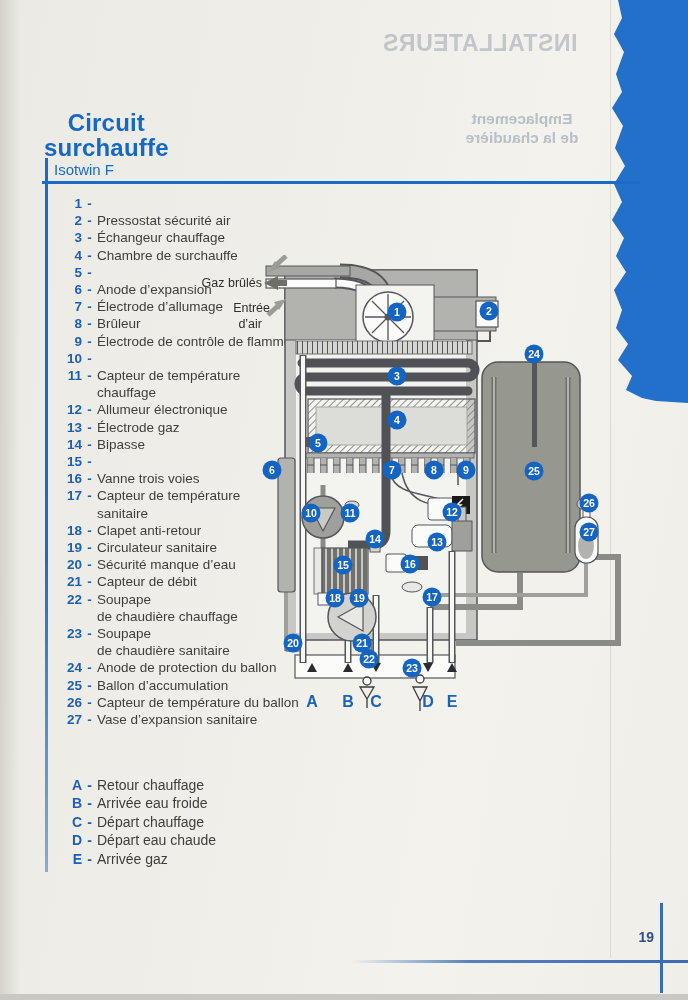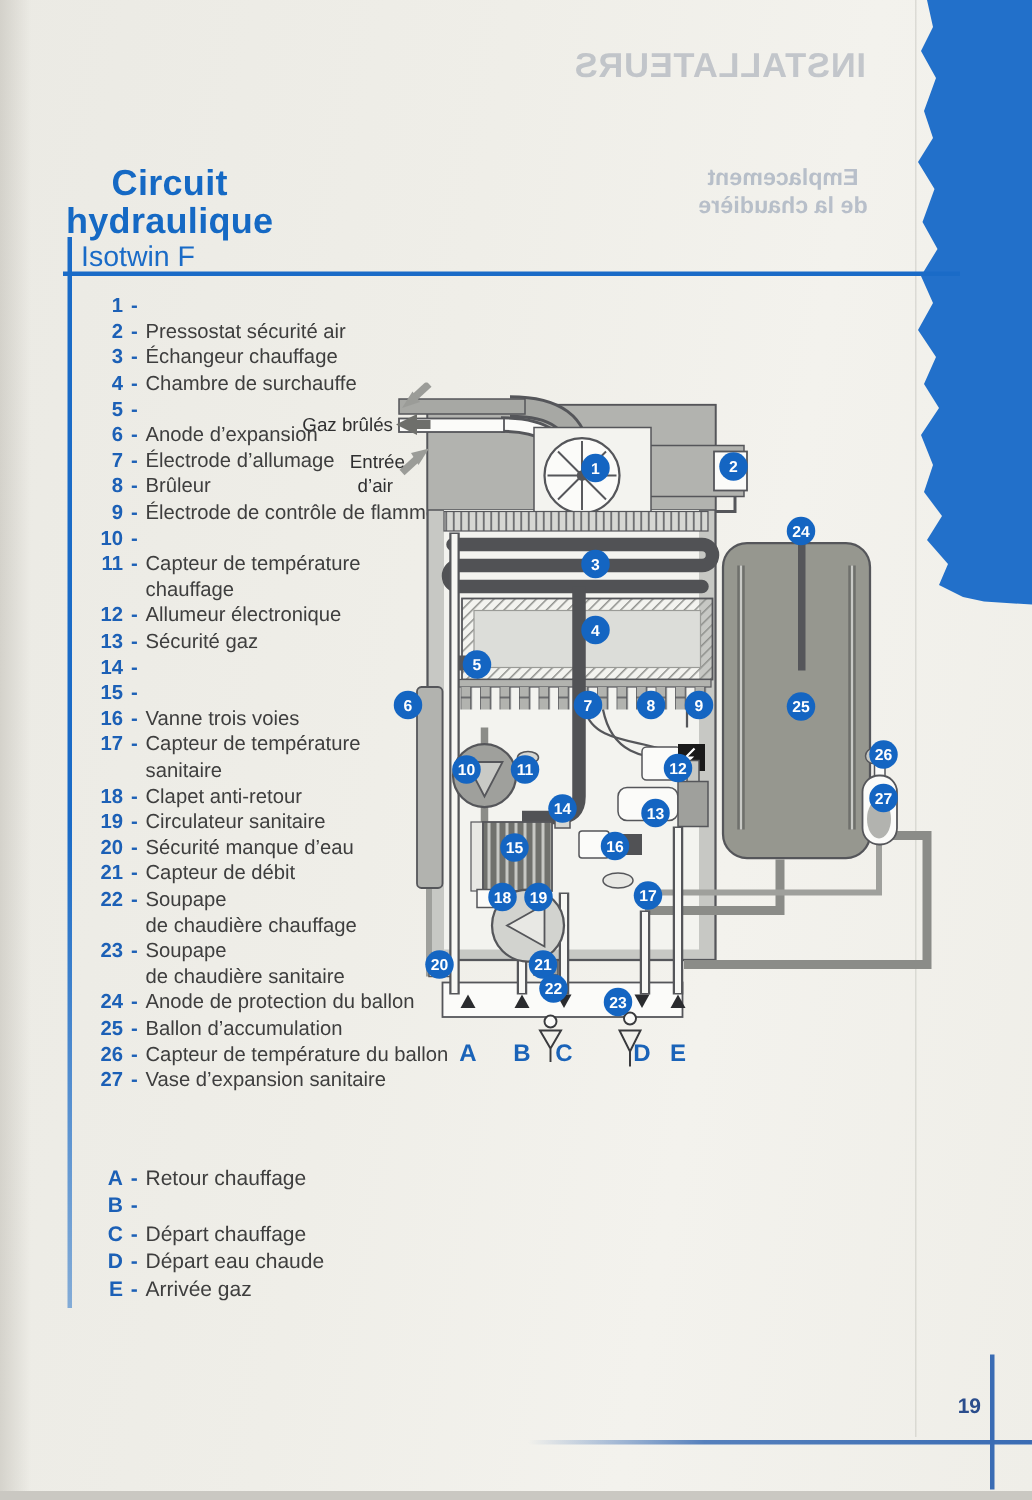--- a/index.html
+++ b/index.html
@@ -18,21 +18,21 @@
   .bleed-heading{left:446px;top:109px;width:152px;text-align:center;font-size:15.5px;line-height:19px;
     font-weight:bold;color:rgba(120,135,162,.48);white-space:normal !important;}
 
   
   .torn-band{position:absolute;left:608px;top:0;}
 
   
   .title{position:absolute;left:44px;top:110px;margin:0;font-size:24px;line-height:25px;
     font-weight:bold;color:#1569c4;letter-spacing:.2px;text-align:center;}
   .title span{display:block;}
-  .subtitle{position:absolute;left:54px;top:161px;font-size:19px;color:#1a6bc7;}
+  .subtitle{position:absolute;left:54px;top:161px;font-size:15px;color:#1a6bc7;}
   .rule-h{position:absolute;left:42px;top:181px;width:598px;height:3px;background:#1a6bc7;}
   .rule-v{position:absolute;left:45px;top:158px;width:3px;height:714px;
     background:linear-gradient(#1a6bc7 0%,#1a6bc7 55%,rgba(26,107,199,.5) 100%);}
 
   
   ul.legend,ul.connections{position:absolute;list-style:none;margin:0;padding:0;color:#3e3e3e;}
   ul.legend{left:58px;top:195px;width:252px;font-size:13.5px;line-height:17.2px;}
   ul.connections{left:58px;top:776px;width:220px;font-size:14px;line-height:18.4px;}
   ul li{display:flex;}
   .num{width:24px;text-align:right;color:#1c60b6;font-weight:bold;flex:none;}
@@ -64,21 +64,21 @@
   </div>
 
   <div class="fold-line"></div>
 
   <svg class="torn-band" width="80" height="405" viewBox="0 0 80 405">
     <polygon fill="#2270ca" points="80,0 10,0 14,18 6,34 16,52 8,74 14,92 4,108 15,126 7,148 17,166 6,184 14,202 4,220 16,238 8,256 18,272 6,290 14,310 8,328 20,344 10,360 24,376 18,390 34,398 48,401 80,403"></polygon>
   </svg>
 
   <h1 class="title">
     <span>Circuit</span>
-    <span>hydraulique</span>
+    <span>surchauffe</span>
   </h1>
   <div class="subtitle">Isotwin F</div>
   <div class="rule-h"></div>
   <div class="rule-v"></div>
 
   <ul id="legend-list" class="legend">
       <li>
         <span class="num">1</span>
         <span class="dash">-</span>
       </li>
@@ -151,26 +151,29 @@
         <span class="num">12</span>
         <span class="dash">-</span>
         <span class="lab">
           <div>Allumeur électronique</div>
         </span>
       </li>
       <li>
         <span class="num">13</span>
         <span class="dash">-</span>
         <span class="lab">
-          <div>Sécurité gaz</div>
+          <div>Électrode gaz</div>
         </span>
       </li>
       <li>
         <span class="num">14</span>
         <span class="dash">-</span>
+        <span class="lab">
+          <div>Bipasse</div>
+        </span>
       </li>
       <li>
         <span class="num">15</span>
         <span class="dash">-</span>
       </li>
       <li>
         <span class="num">16</span>
         <span class="dash">-</span>
         <span class="lab">
           <div>Vanne trois voies</div>
@@ -259,20 +262,21 @@
     </ul>
   <ul id="conn-list" class="connections">
       <li>
         <span class="num">A</span>
         <span class="dash">-</span>
         <span class="lab">Retour chauffage</span>
       </li>
       <li>
         <span class="num">B</span>
         <span class="dash">-</span>
+        <span class="lab">Arrivée eau froide</span>
       </li>
       <li>
         <span class="num">C</span>
         <span class="dash">-</span>
         <span class="lab">Départ chauffage</span>
       </li>
       <li>
         <span class="num">D</span>
         <span class="dash">-</span>
         <span class="lab">Départ eau chaude</span>

